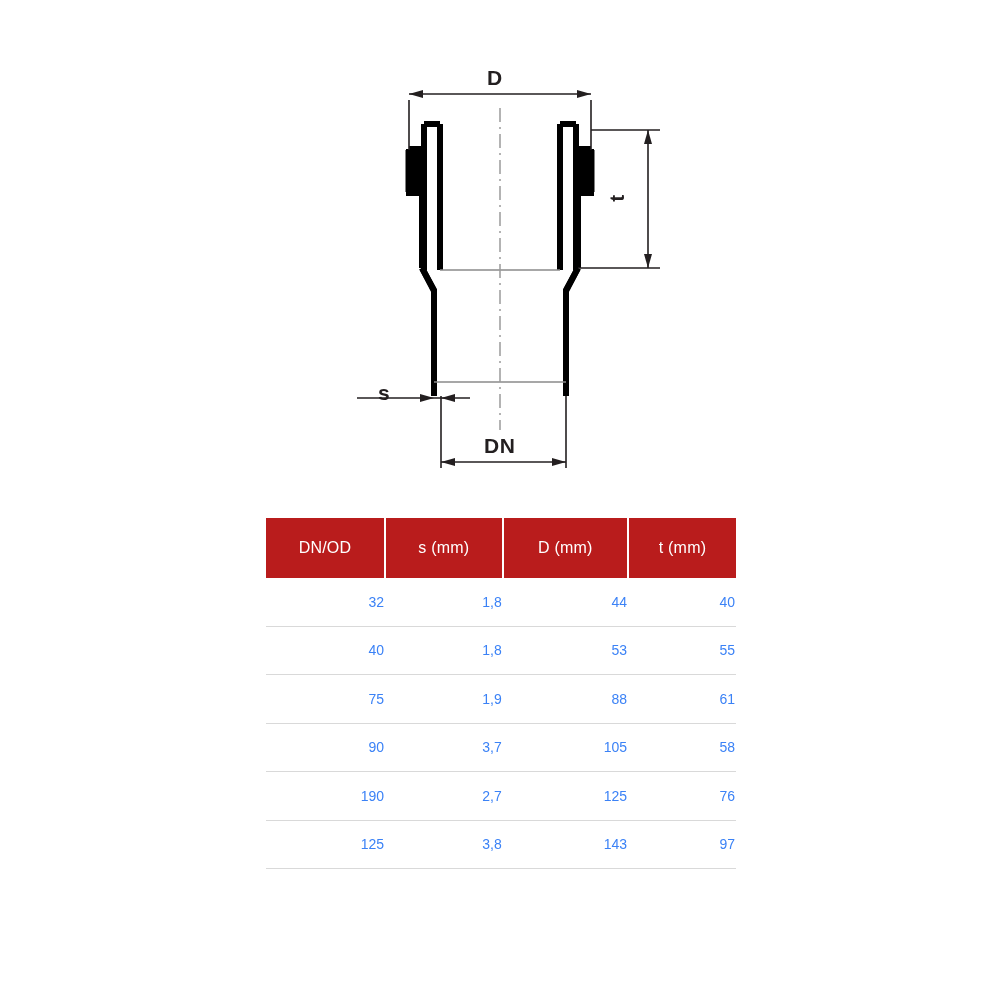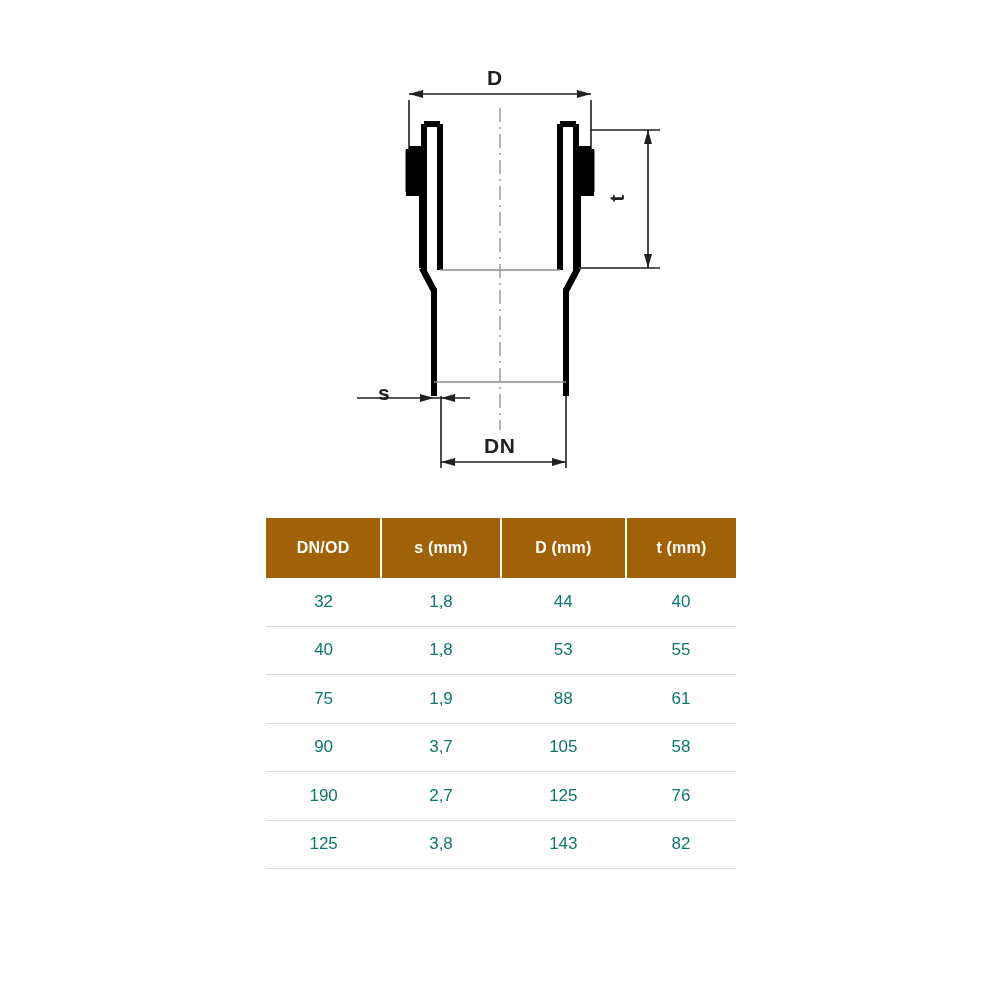--- a/index.html
+++ b/index.html
@@ -51,39 +51,39 @@
     left: 266px;
     top: 518px;
     width: 470px;
   }
   table.spec {
     border-collapse: collapse;
     width: 470px;
     font-family: "Liberation Sans", sans-serif;
   }
   table.spec thead th {
-    background: #a16207;
+    background: #b91c1c;
     color: #ffffff;
     font-size: 16px;
-    font-weight: bold;
+    font-weight: normal;
     height: 58px;
     text-align: center;
     vertical-align: middle;
     border-right: 2px solid #ffffff;
     letter-spacing: 0.2px;
   }
   table.spec thead th:last-child {
     border-right: none;
   }
   table.spec tbody td {
     height: 45.5px;
-    text-align: center;
+    text-align: right;
     vertical-align: middle;
-    font-size: 17px;
-    color: #0f766e;
+    font-size: 14px;
+    color: #3b82f6;
     border-bottom: 1px solid #d9d9d9;
     background: #ffffff;
   }
   table.spec tbody tr:first-child td {
     border-top: none;
   }
 </style>
 </head>
 <body>
 
@@ -233,19 +233,19 @@
         <tr>
           <td>190</td>
           <td>2,7</td>
           <td>125</td>
           <td>76</td>
         </tr>
         <tr>
           <td>125</td>
           <td>3,8</td>
           <td>143</td>
-          <td>82</td>
+          <td>97</td>
         </tr>
       </tbody>
     </table>
   </div>
 
 </div>
 
 </body></html>

